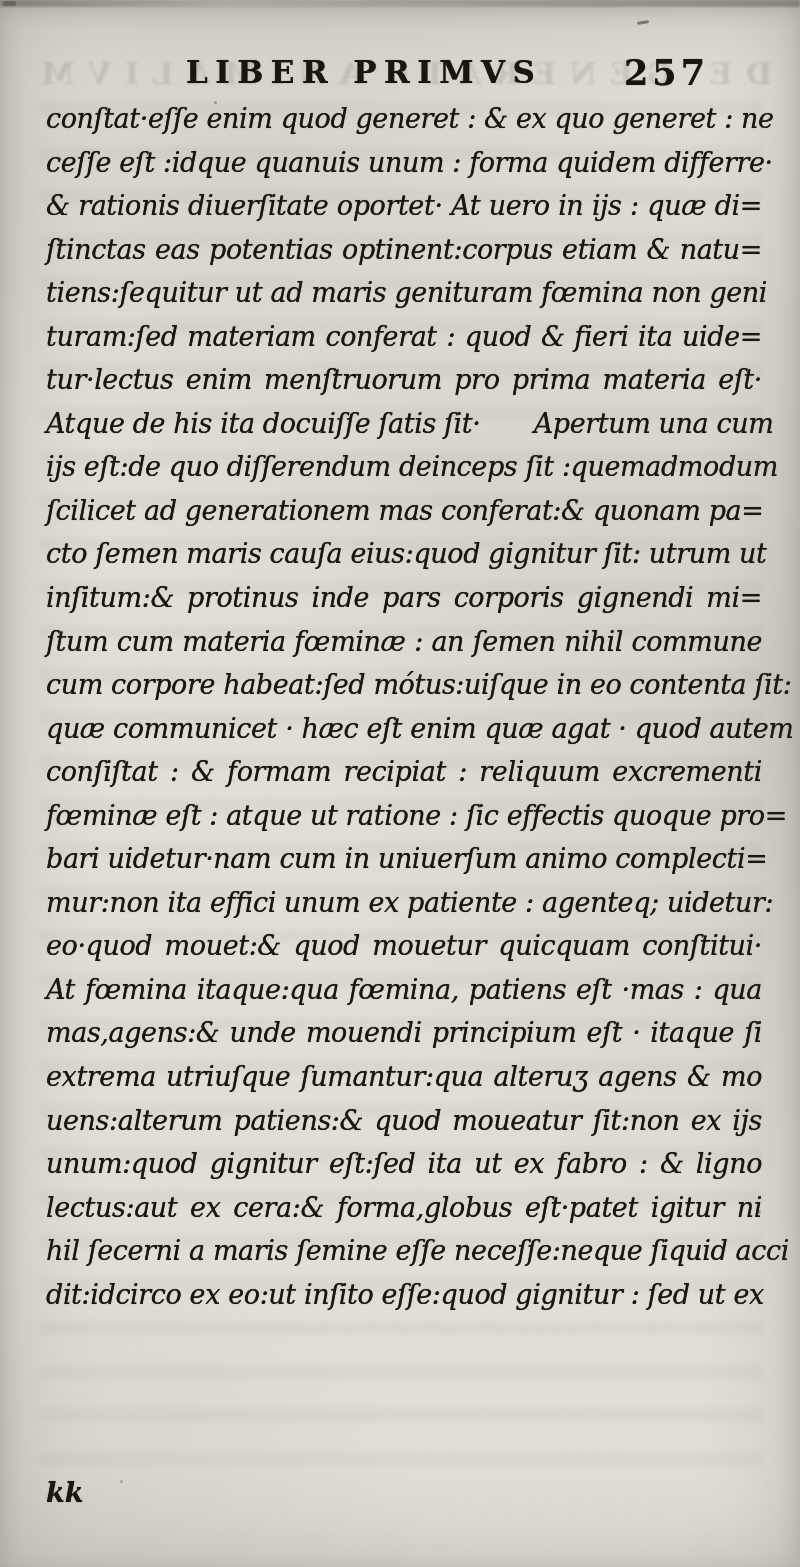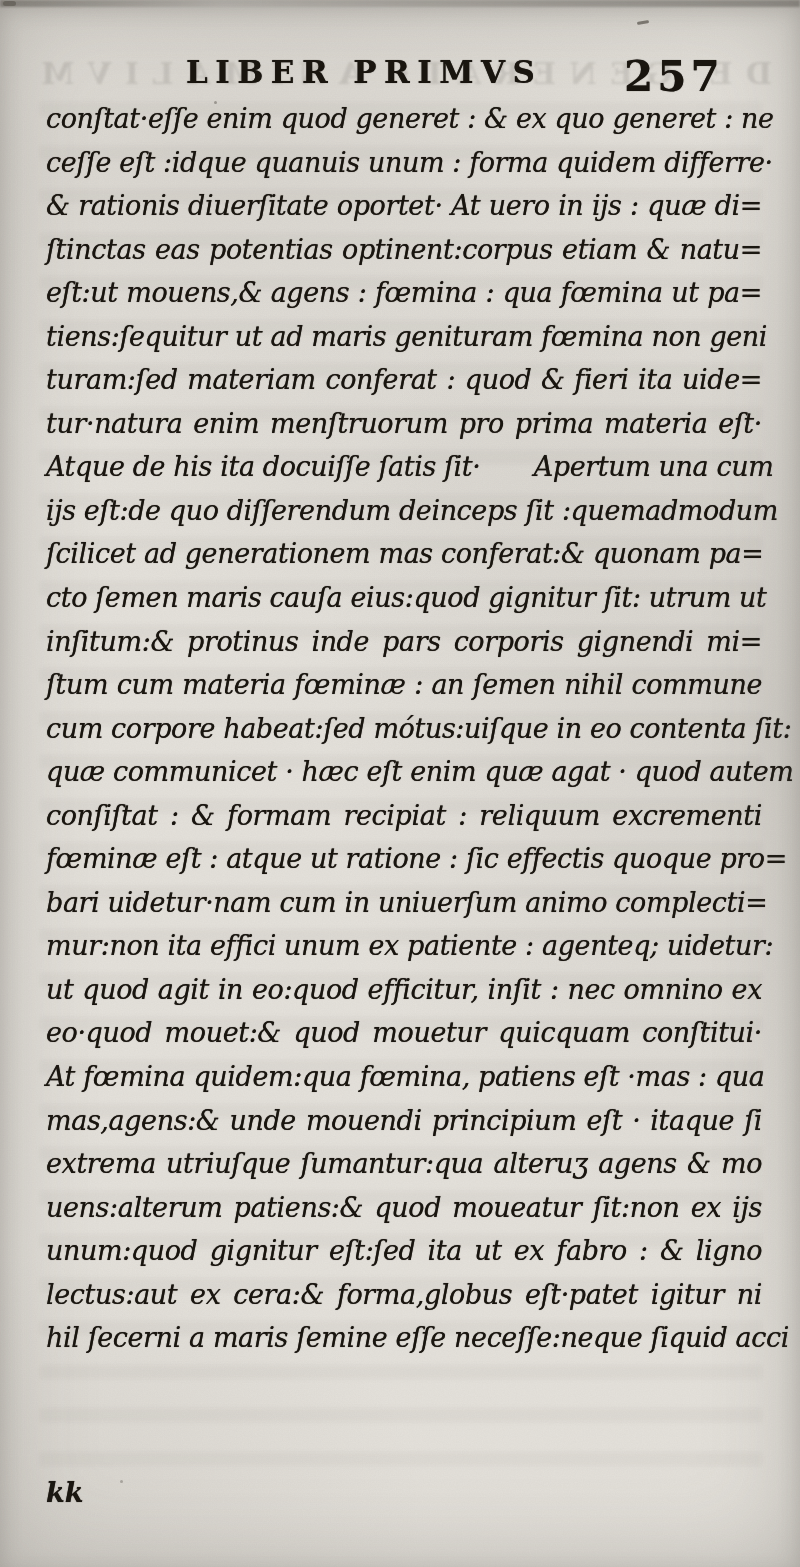--- a/index.html
+++ b/index.html
@@ -27,21 +27,21 @@
 
   .bleed{position:absolute;left:0;top:56px;width:800px;text-align:center;
     font-weight:bold;font-size:30px;letter-spacing:0.45em;color:#56524b;
     transform:scaleX(-1);opacity:.15;filter:blur(1.2px);white-space:nowrap;}
 
   .runhead{position:absolute;top:54px;left:0;width:800px;height:40px;padding-left:41px;}
   .runhead .title{position:absolute;left:186px;top:0;
     font-weight:bold;font-size:31px;letter-spacing:0.24em;
     text-shadow:0 0 0.8px rgba(25,20,15,.85);}
   .runhead .folio{position:absolute;left:624px;top:-2px;
-    font-weight:bold;font-size:42px;letter-spacing:4px;
+    font-weight:bold;font-size:35px;letter-spacing:4px;
     text-shadow:0 0 0.8px rgba(25,20,15,.85);text-align:center;}
 
   .showthrough{position:absolute;left:40px;top:102px;width:722px;height:1390px;
     pointer-events:none;filter:blur(2px);
     background:repeating-linear-gradient(to bottom,
       rgba(110,105,98,0.055) 0px, rgba(110,105,98,0.055) 14px,
       rgba(110,105,98,0) 14px, rgba(110,105,98,0) 43.55px);}
 
   .text-block{position:absolute;left:46px;top:97px;width:716px;}
   .line{
@@ -74,45 +74,44 @@
   <div class="folio">257</div>
 </div>
 
 <div class="showthrough"></div>
 
 <div class="text-block">
     <div class="line">conſtat·eſſe enim quod generet : &amp; ex quo generet : ne</div>
     <div class="line">ceſſe eſt :idque quanuis unum : forma quidem differre·</div>
     <div class="line">&amp; rationis diuerſitate oportet· At uero in ijs : quæ di=</div>
     <div class="line">ſtinctas eas potentias optinent:corpus etiam &amp; natu=</div>
-    <div class="line">eſt:ut mouens,&amp; agens : fœmina : qua fœmina ut pa=</div>
     <div class="line">tiens:ſequitur ut ad maris genituram fœmina non geni</div>
     <div class="line">turam:ſed materiam conferat : quod &amp; fieri ita uide=</div>
-    <div class="line">tur·natura enim menſtruorum pro prima materia eſt·</div>
+    <div class="line">tur·lectus enim menſtruorum pro prima materia eſt·</div>
     <div class="line">Atque de his ita docuiſſe ſatis ſit·  Apertum una cum</div>
     <div class="line">ijs eſt:de quo diſſerendum deinceps ſit :quemadmodum</div>
     <div class="line">ſcilicet ad generationem mas conferat:&amp; quonam pa=</div>
     <div class="line">cto ſemen maris cauſa eius:quod gignitur ſit: utrum ut</div>
     <div class="line">inſitum:&amp; protinus inde pars corporis gignendi mi=</div>
     <div class="line">ſtum cum materia fœminæ : an ſemen nihil commune</div>
     <div class="line">cum corpore habeat:ſed mótus:uiſque in eo contenta ſit:</div>
     <div class="line">quæ communicet · hæc eſt enim quæ agat · quod autem</div>
     <div class="line">conſiſtat : &amp; formam recipiat : reliquum excrementi</div>
     <div class="line">fœminæ eſt : atque ut ratione : ſic effectis quoque pro=</div>
     <div class="line">bari uidetur·nam cum in uniuerſum animo complecti=</div>
     <div class="line">mur:non ita effici unum ex patiente : agenteq; uidetur:</div>
-    <div class="line">ut quod agit in eo:quod efficitur, inſit : nec omnino ex</div>
     <div class="line">eo·quod mouet:&amp; quod mouetur quicquam conſtitui·</div>
-    <div class="line">At fœmina quidem:qua fœmina, patiens eſt ·mas : qua</div>
+    <div class="line">At fœmina itaque:qua fœmina, patiens eſt ·mas : qua</div>
     <div class="line">mas,agens:&amp; unde mouendi principium eſt · itaque ſi</div>
     <div class="line">extrema utriuſque ſumantur:qua alteruʒ agens &amp; mo</div>
     <div class="line">uens:alterum patiens:&amp; quod moueatur ſit:non ex ijs</div>
     <div class="line">unum:quod gignitur eſt:ſed ita ut ex fabro : &amp; ligno</div>
     <div class="line">lectus:aut ex cera:&amp; forma,globus eſt·patet igitur ni</div>
     <div class="line">hil ſecerni a maris ſemine eſſe neceſſe:neque ſiquid acci</div>
+    <div class="line">dit:idcirco ex eo:ut inſito eſſe:quod gignitur : ſed ut ex</div>
   </div>
 
 <div class="signature">kk</div>
 
 <svg class="grain" width="800" height="1567">
   <filter id="g">
     <feTurbulence type="fractalNoise" baseFrequency="0.85" numOctaves="2" seed="7"></feTurbulence>
     <feColorMatrix type="matrix" values="0 0 0 0 0.46  0 0 0 0 0.44  0 0 0 0 0.41  0 0 0 0.16 0"></feColorMatrix>
   </filter>
   <rect width="800" height="1567" filter="url(#g)"></rect>

